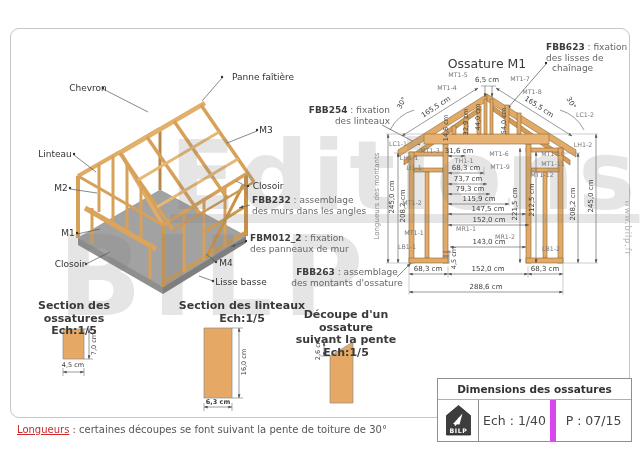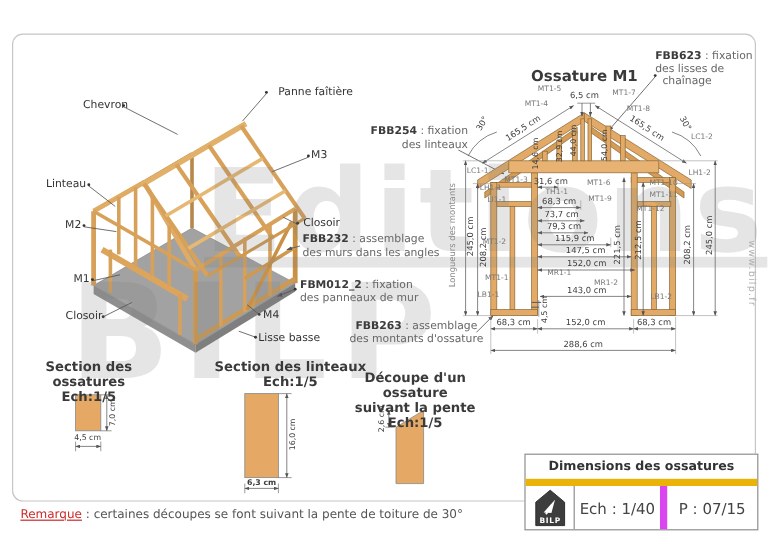--- a/index.html
+++ b/index.html
@@ -11,35 +11,35 @@
   .wm{position:absolute;font-weight:bold;color:rgba(125,125,125,0.20);letter-spacing:4px;line-height:1;}
   #wm1{left:170px;top:128px;font-size:96px;text-decoration:underline;}
   #wm2{left:58px;top:222px;font-size:110px;letter-spacing:10px;}
   
   #draw{position:absolute;left:0;top:0;z-index:1;}
   #wm-layer{position:absolute;left:0;top:0;width:640px;height:452px;z-index:2;pointer-events:none;}
   #text-layer{position:absolute;left:0;top:0;width:640px;height:452px;z-index:3;}
   
   .ann{position:absolute;white-space:nowrap;color:#444;transform:translate(-50%,-50%);}
   .t1{font-size:11.5px;font-weight:bold;color:#3a3a3a;}
-  .t2{font-size:12.5px;font-weight:bold;color:#3a3a3a;}
+  .t2{font-size:12.5px;font-weight:normal;color:#3a3a3a;}
   .lbl{font-size:9px;color:#333;}
   .dim{font-size:7px;color:#3d3d3d;}
   .sdim{font-size:6.5px;color:#3d3d3d;}
   .part{font-size:6.3px;color:#777;}
   .axis{font-size:7px;color:#888;}
   .site{font-size:8px;color:#b0b0b0;letter-spacing:1px;}
   
   .sec-title{position:absolute;text-align:center;font-weight:bold;color:#3a3a3a;font-size:11px;line-height:12.5px;}
   .note{position:absolute;font-size:9px;line-height:10.5px;color:#666;}
   .note b{color:#3c3c3c;}
   
   #info-table{position:absolute;left:437px;top:378px;width:193px;height:62px;border:1px solid #8f8f8f;
       background:#fff;z-index:4;display:flex;flex-direction:column;}
-  #info-table .hd{height:20px;border-bottom:6px solid #eab308;display:flex;align-items:center;
+  #info-table .hd{height:20px;border-bottom:1px solid #eab308;display:flex;align-items:center;
       justify-content:center;font-size:10.5px;font-weight:bold;color:#333;}
   #info-table .row{flex:1;display:flex;}
   #info-table .cell{display:flex;align-items:center;justify-content:center;font-size:12.5px;color:#444;}
   #cell-logo{width:40px;border-right:1px solid #8f8f8f;}
   #cell-scale{flex:1;border-right:6px solid #d946ef;}
   #cell-page{width:75px;}
   
   #remark{position:absolute;left:17px;top:424px;font-size:10px;color:#555;z-index:4;}
   #remark .rq{color:#cc2a2a;text-decoration:underline;}
 </style>
@@ -354,16 +354,16 @@
           <line x1="10" y1="21.5" x2="14.5" y2="14" stroke="#ffffff" stroke-width="1.6"></line>
           <text x="13.5" y="28.5" font-size="6.2" font-weight="bold" fill="#ffffff" text-anchor="middle" letter-spacing="0.6" font-family="DejaVu Sans, sans-serif">BILP</text>
         </svg>
       </div>
       <div class="cell" id="cell-scale">Ech : 1/40</div>
       <div class="cell" id="cell-page">P : 07/15</div>
     </div>
   </div>
 
   <div id="remark">
-    <span class="rq">Remarque</span><span> : certaines découpes se font suivant la pente de toiture de 30°</span>
+    <span class="rq">Longueurs</span><span> : certaines découpes se font suivant la pente de toiture de 30°</span>
   </div>
 
 </div>
 
 </body></html>

